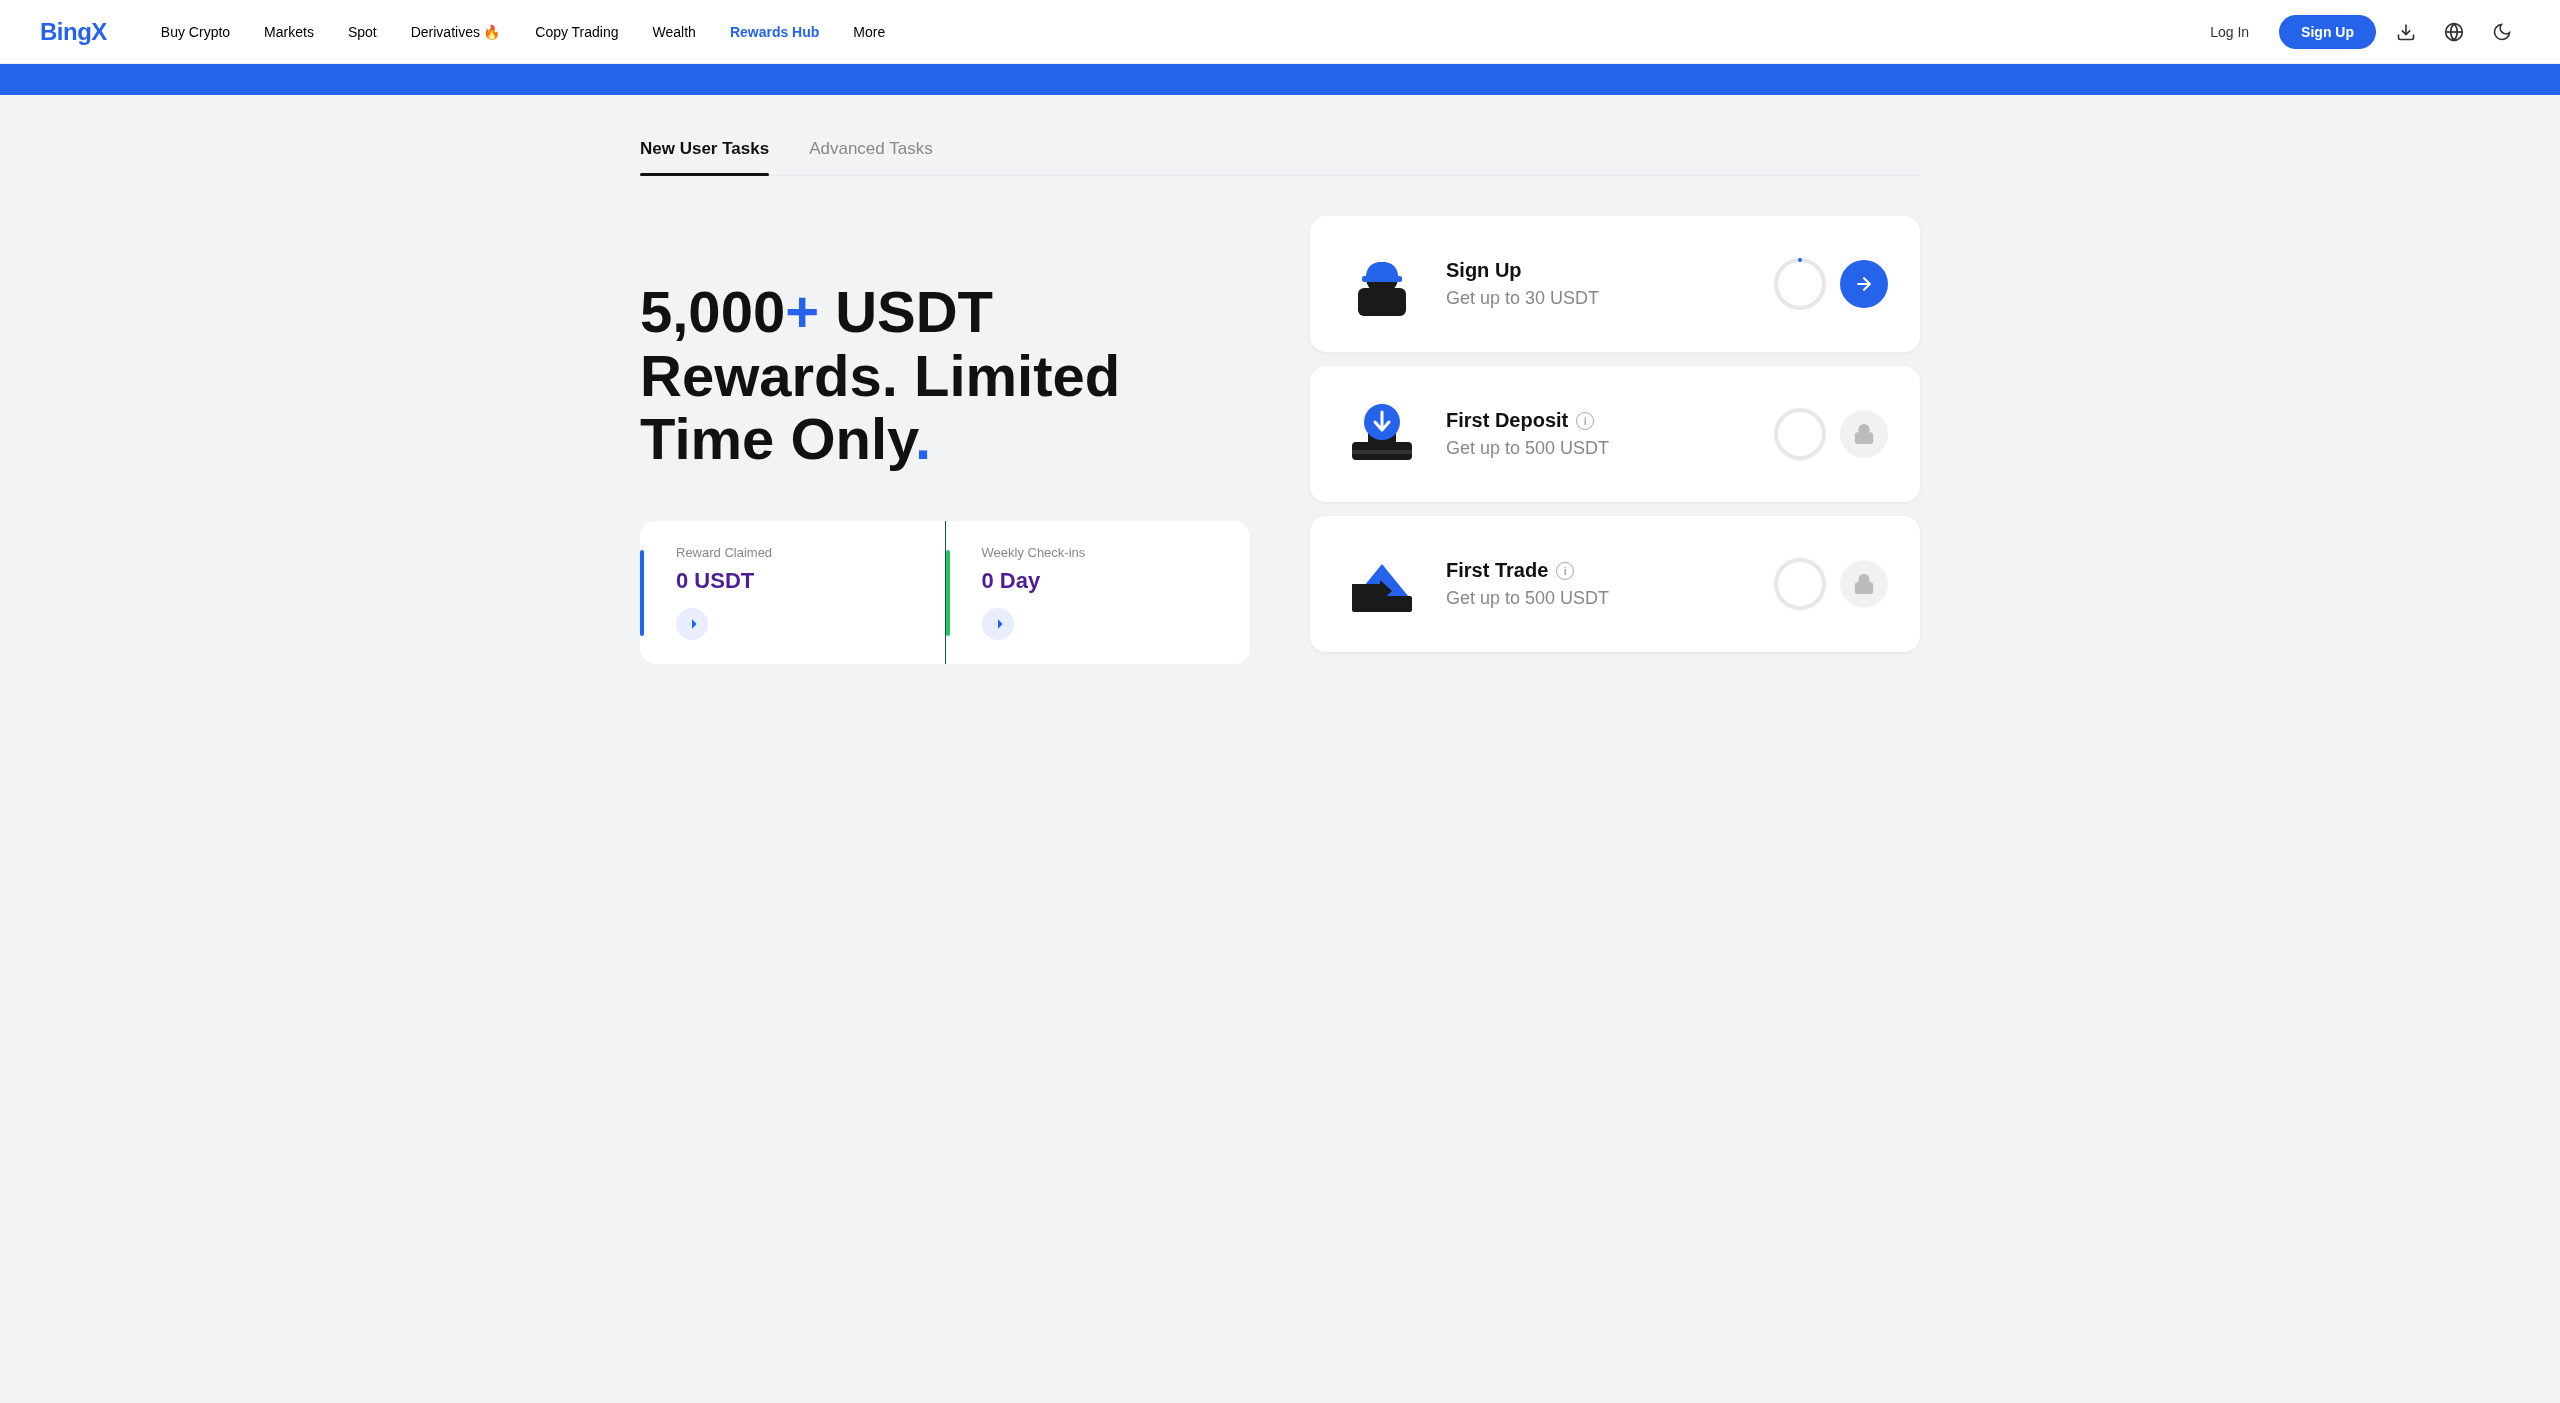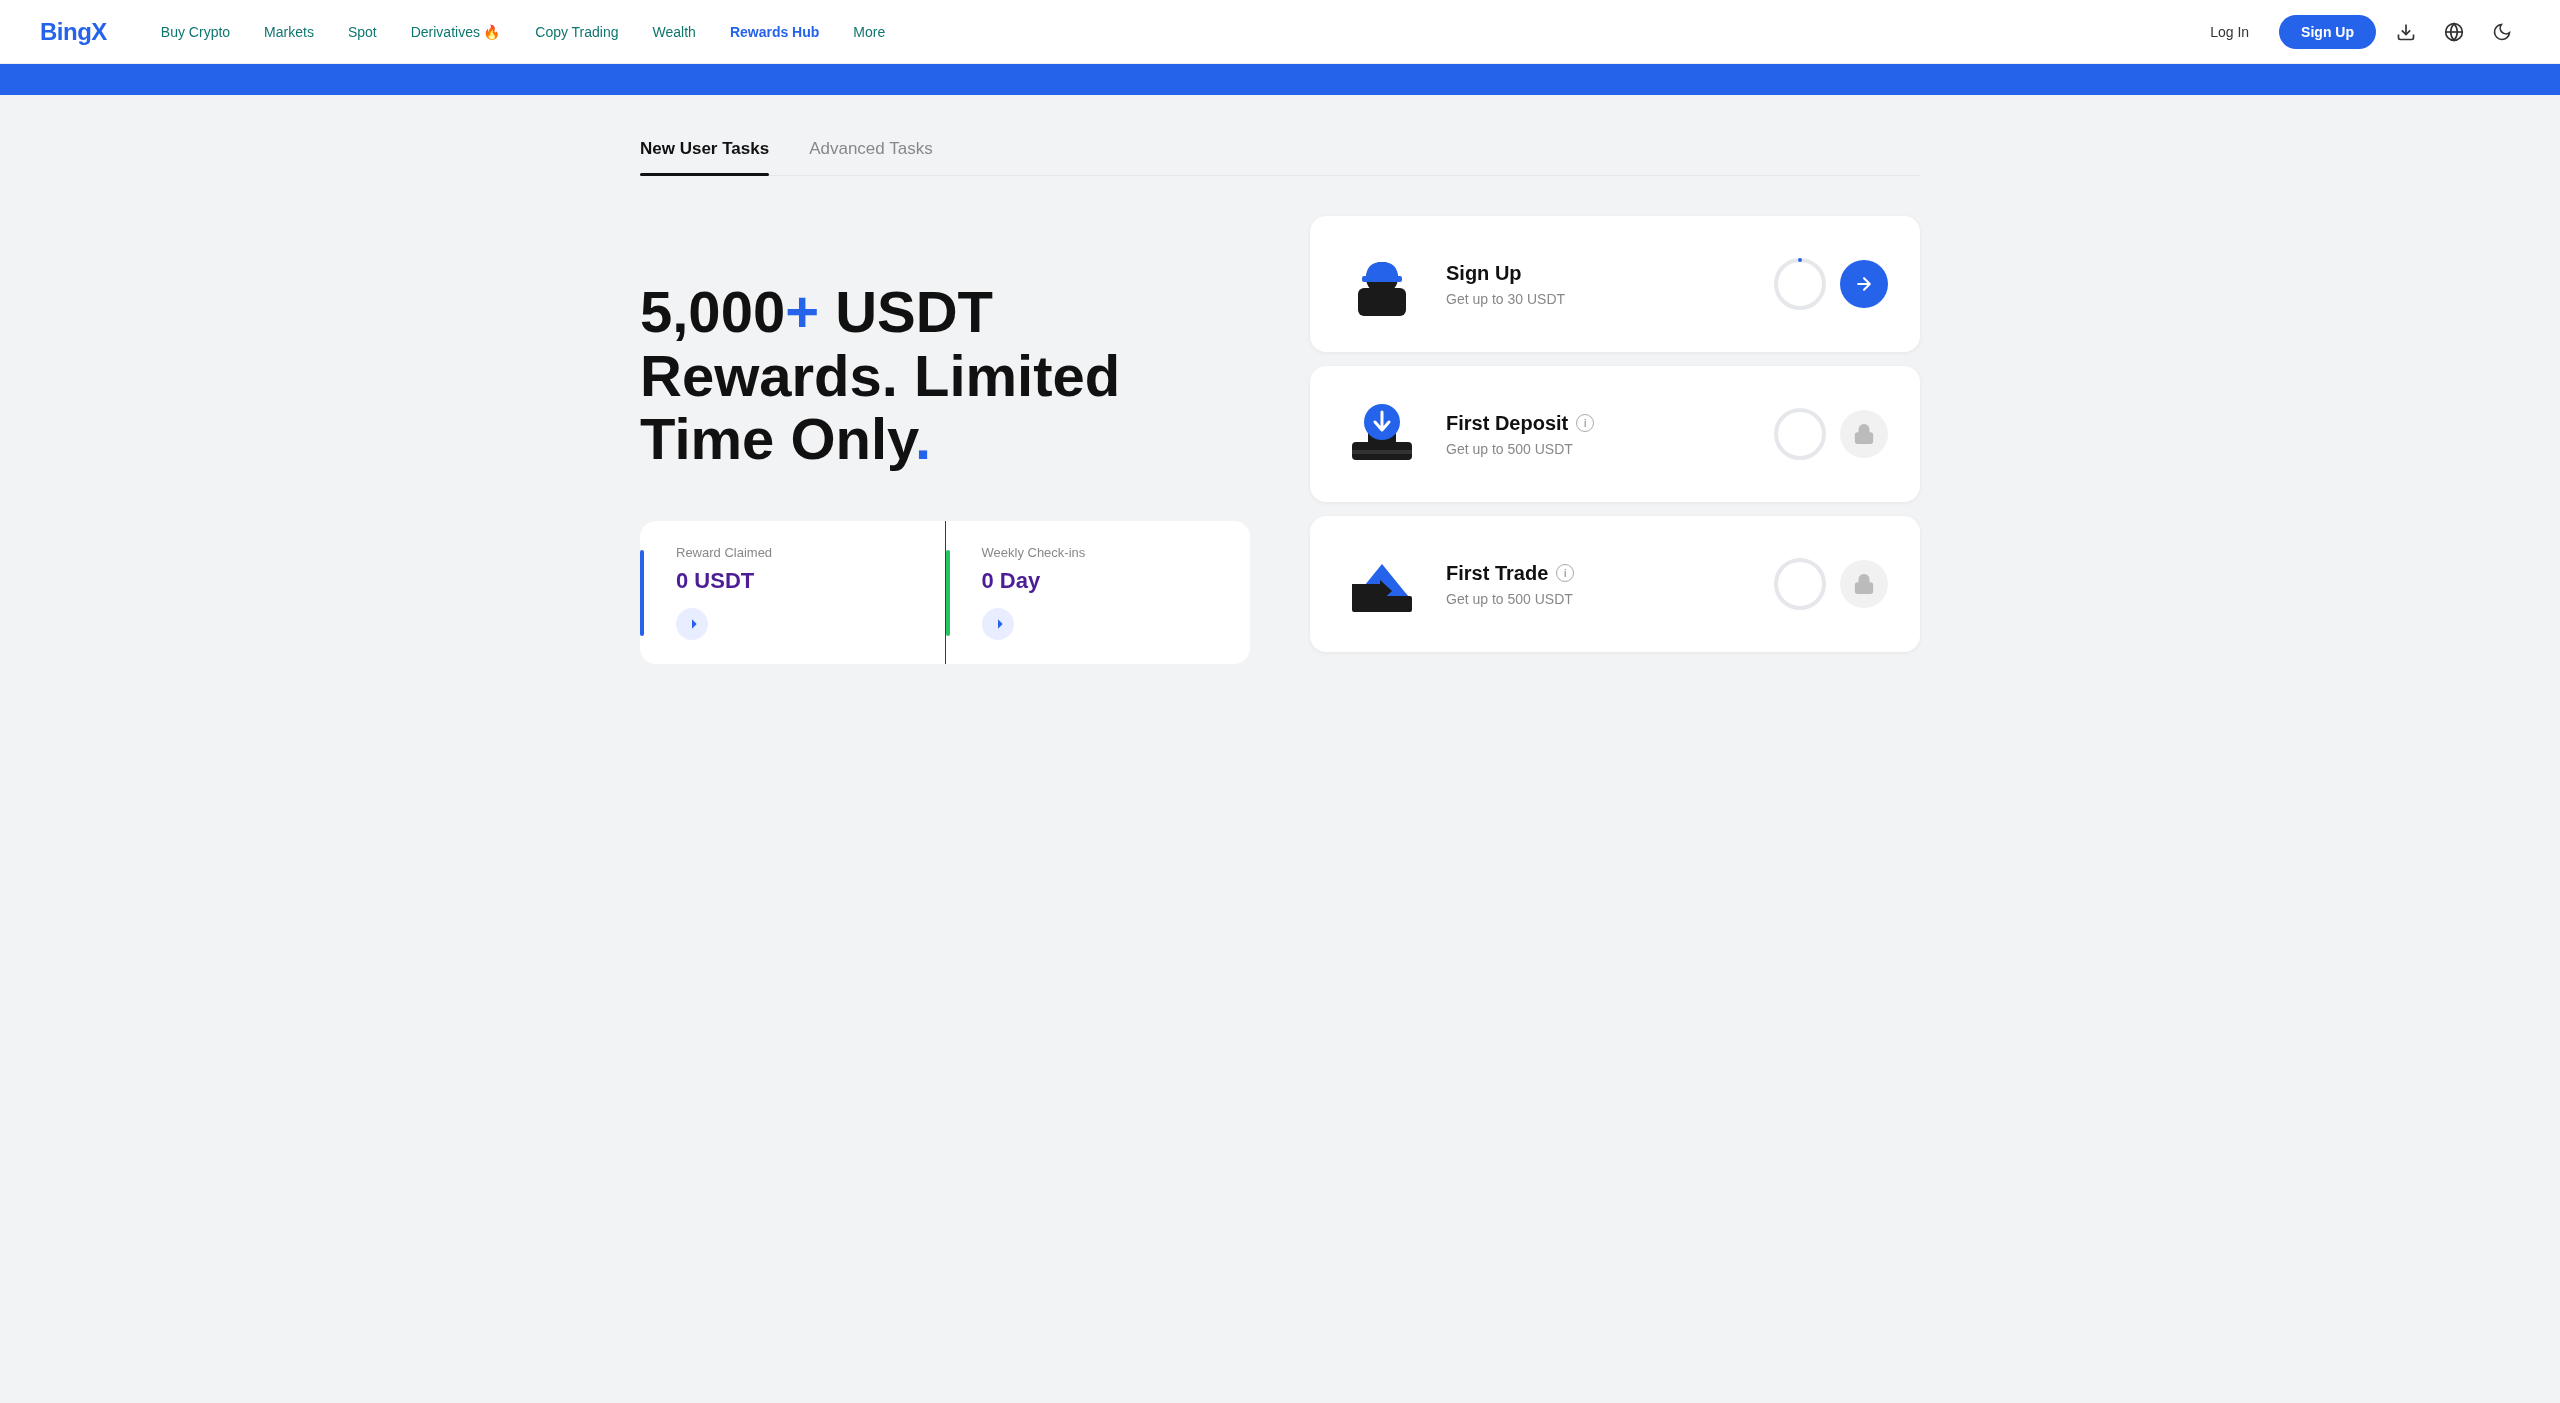--- a/index.html
+++ b/index.html
@@ -26,21 +26,21 @@
     .logo span { color: #2563eb; }
     .nav-links {
       display: flex;
       align-items: center;
       gap: 6px;
       flex: 1;
     }
     .nav-link {
       padding: 8px 14px;
       font-size: 14px;
-      color: #0f766e;
+      color: #000000;
       cursor: pointer;
       border-radius: 6px;
       white-space: nowrap;
       position: relative;
     }
     .nav-link.active {
       color: #2563eb;
       font-weight: 600;
     }
     .nav-link.active::after {
@@ -241,21 +241,21 @@
     .task-title {
       font-size: 20px;
       font-weight: 700;
       color: #111;
       margin-bottom: 6px;
       display: flex;
       align-items: center;
       gap: 8px;
     }
     .task-subtitle {
-      font-size: 14px;
+      font-size: 18px;
       color: #888;
     }
     .task-actions {
       display: flex;
       align-items: center;
       gap: 12px;
     }
     .btn-go {
       width: 48px;
       height: 48px;

